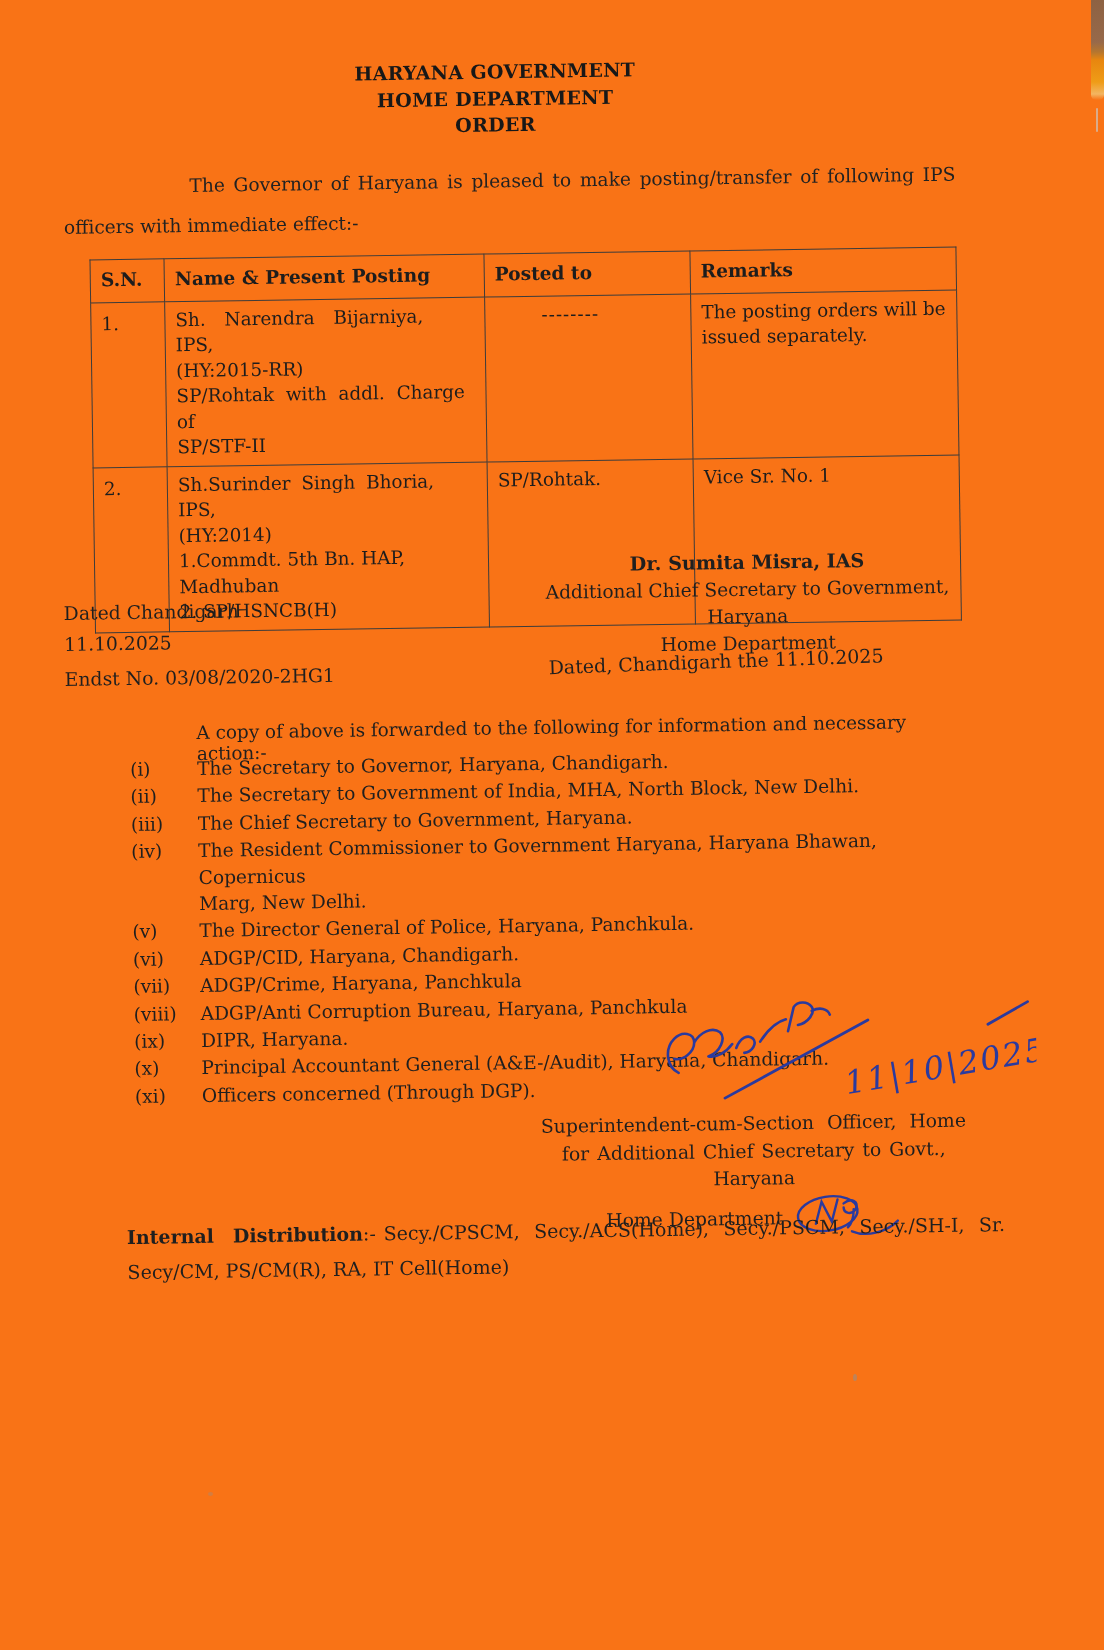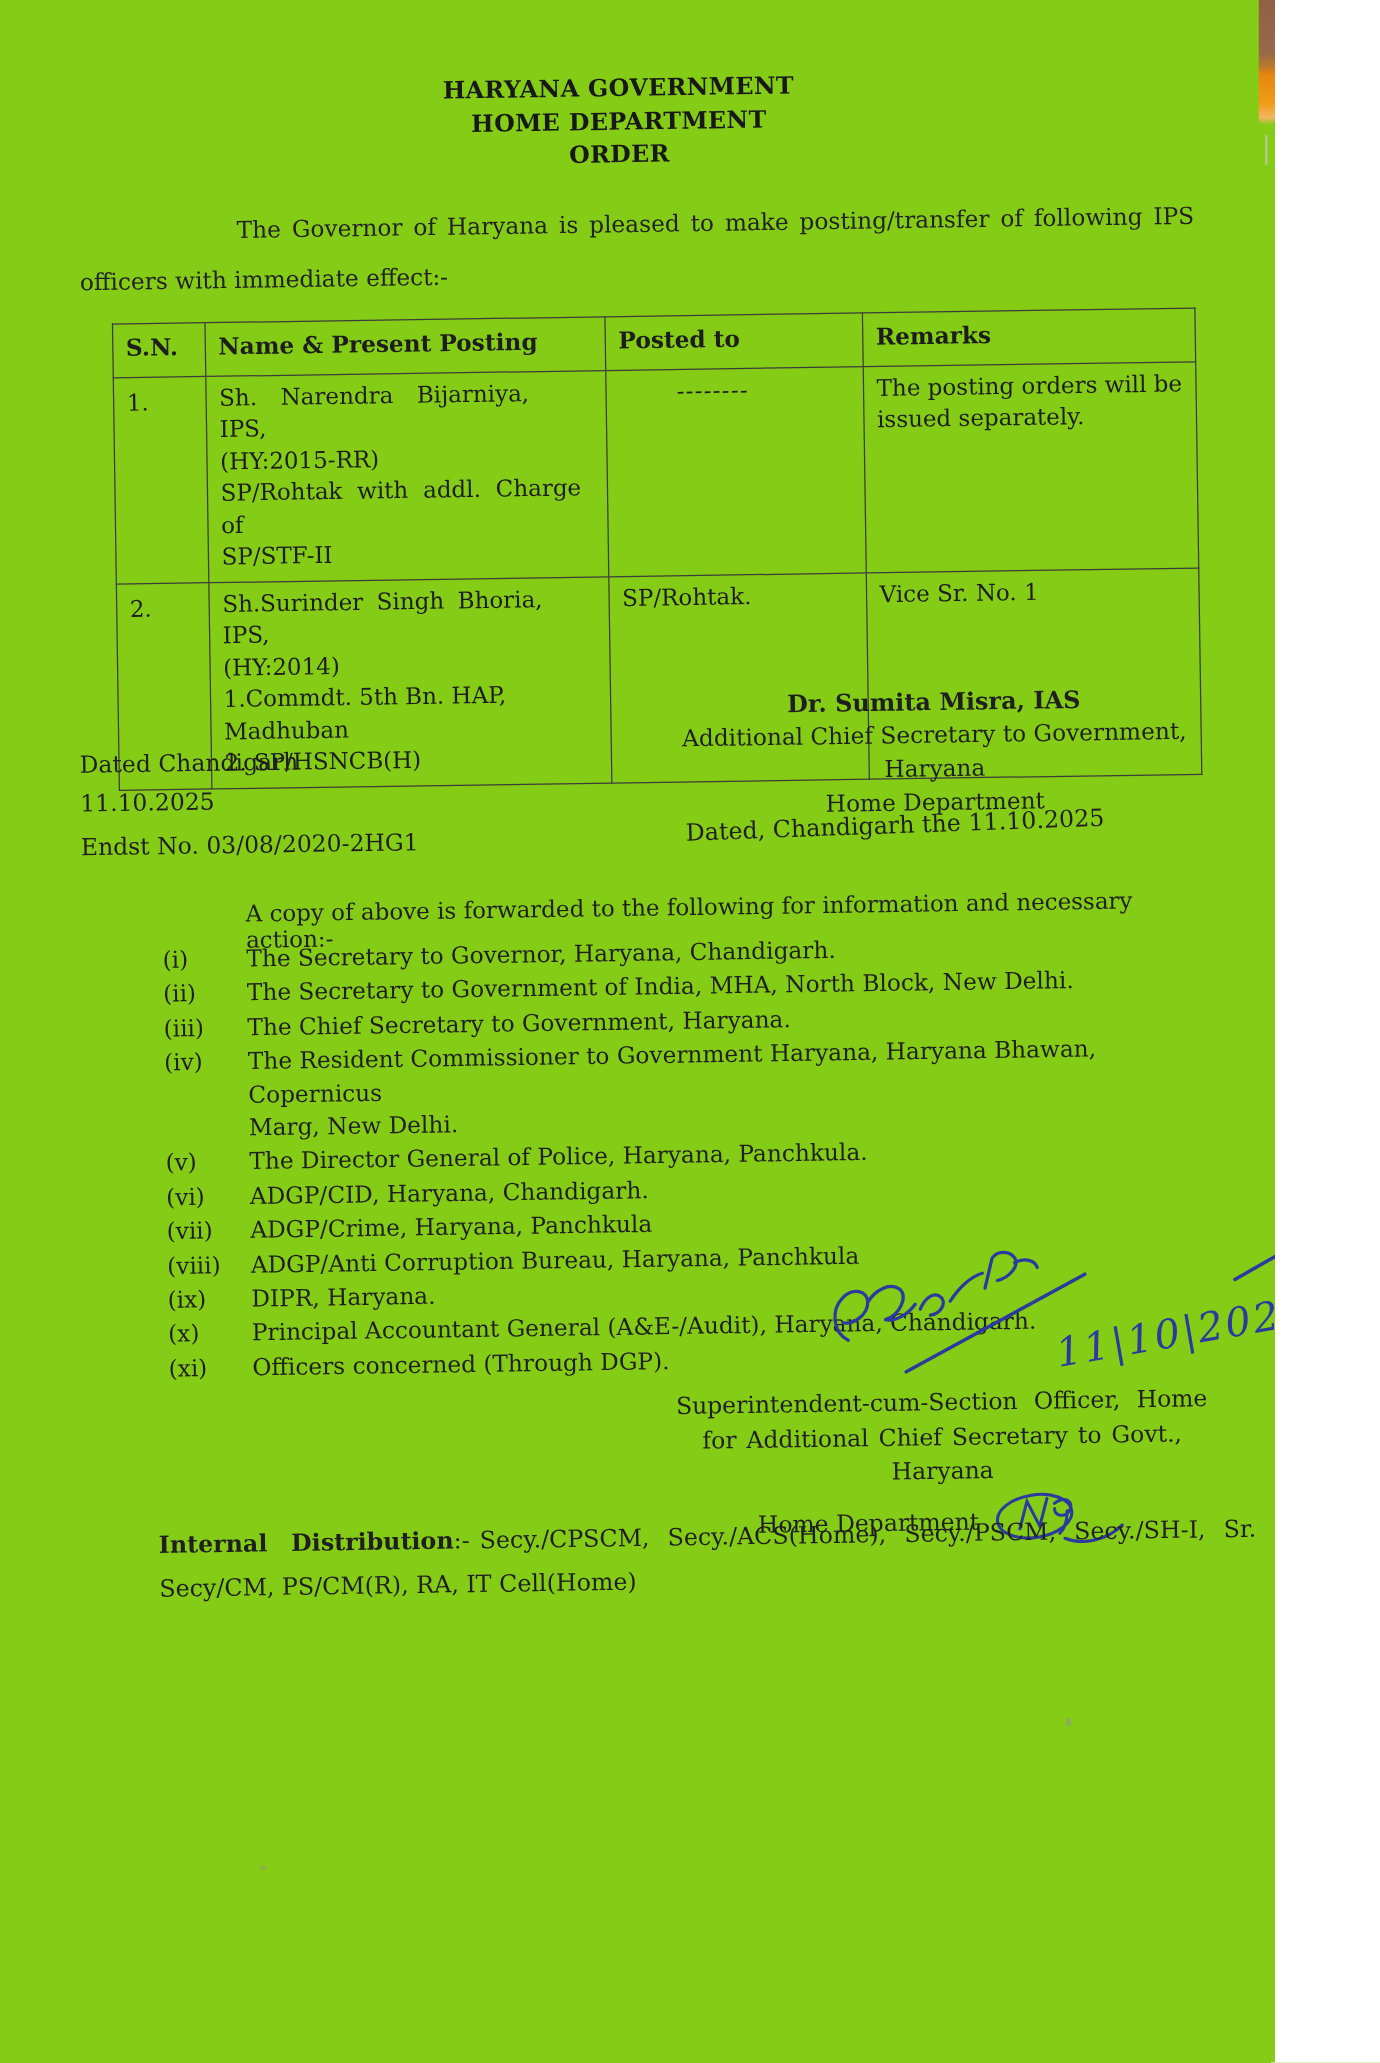--- a/index.html
+++ b/index.html
@@ -1,18 +1,18 @@
 <!DOCTYPE html>
 <html><head>
 <meta charset="utf-8">
 <style>
   html,body { margin:0; padding:0; background:#ffffff; }
   .page {
-    position:relative; width:1020px; height:1650px; overflow:hidden;
-    background:#84cc16; color:#1f1f1f;
+    position:relative; width:1104px; height:1650px; overflow:hidden;
+    background:#f97316; color:#1f1f1f;
     font-family:"DejaVu Serif", serif;
   }
   .rot { position:absolute; inset:0; transform:rotate(-0.85deg); transform-origin:54% 38%; }
 
   .title { position:absolute; top:57px; left:0; width:1006px; text-align:center;
            font-weight:bold; font-size:19px; line-height:26.5px; letter-spacing:.3px; color:#181818; }
 
   .intro { position:absolute; top:160px; left:70px; width:892px; margin:0;
            font-size:18.6px; line-height:40px; text-align:justify; text-indent:126px; color:#222; }
 

